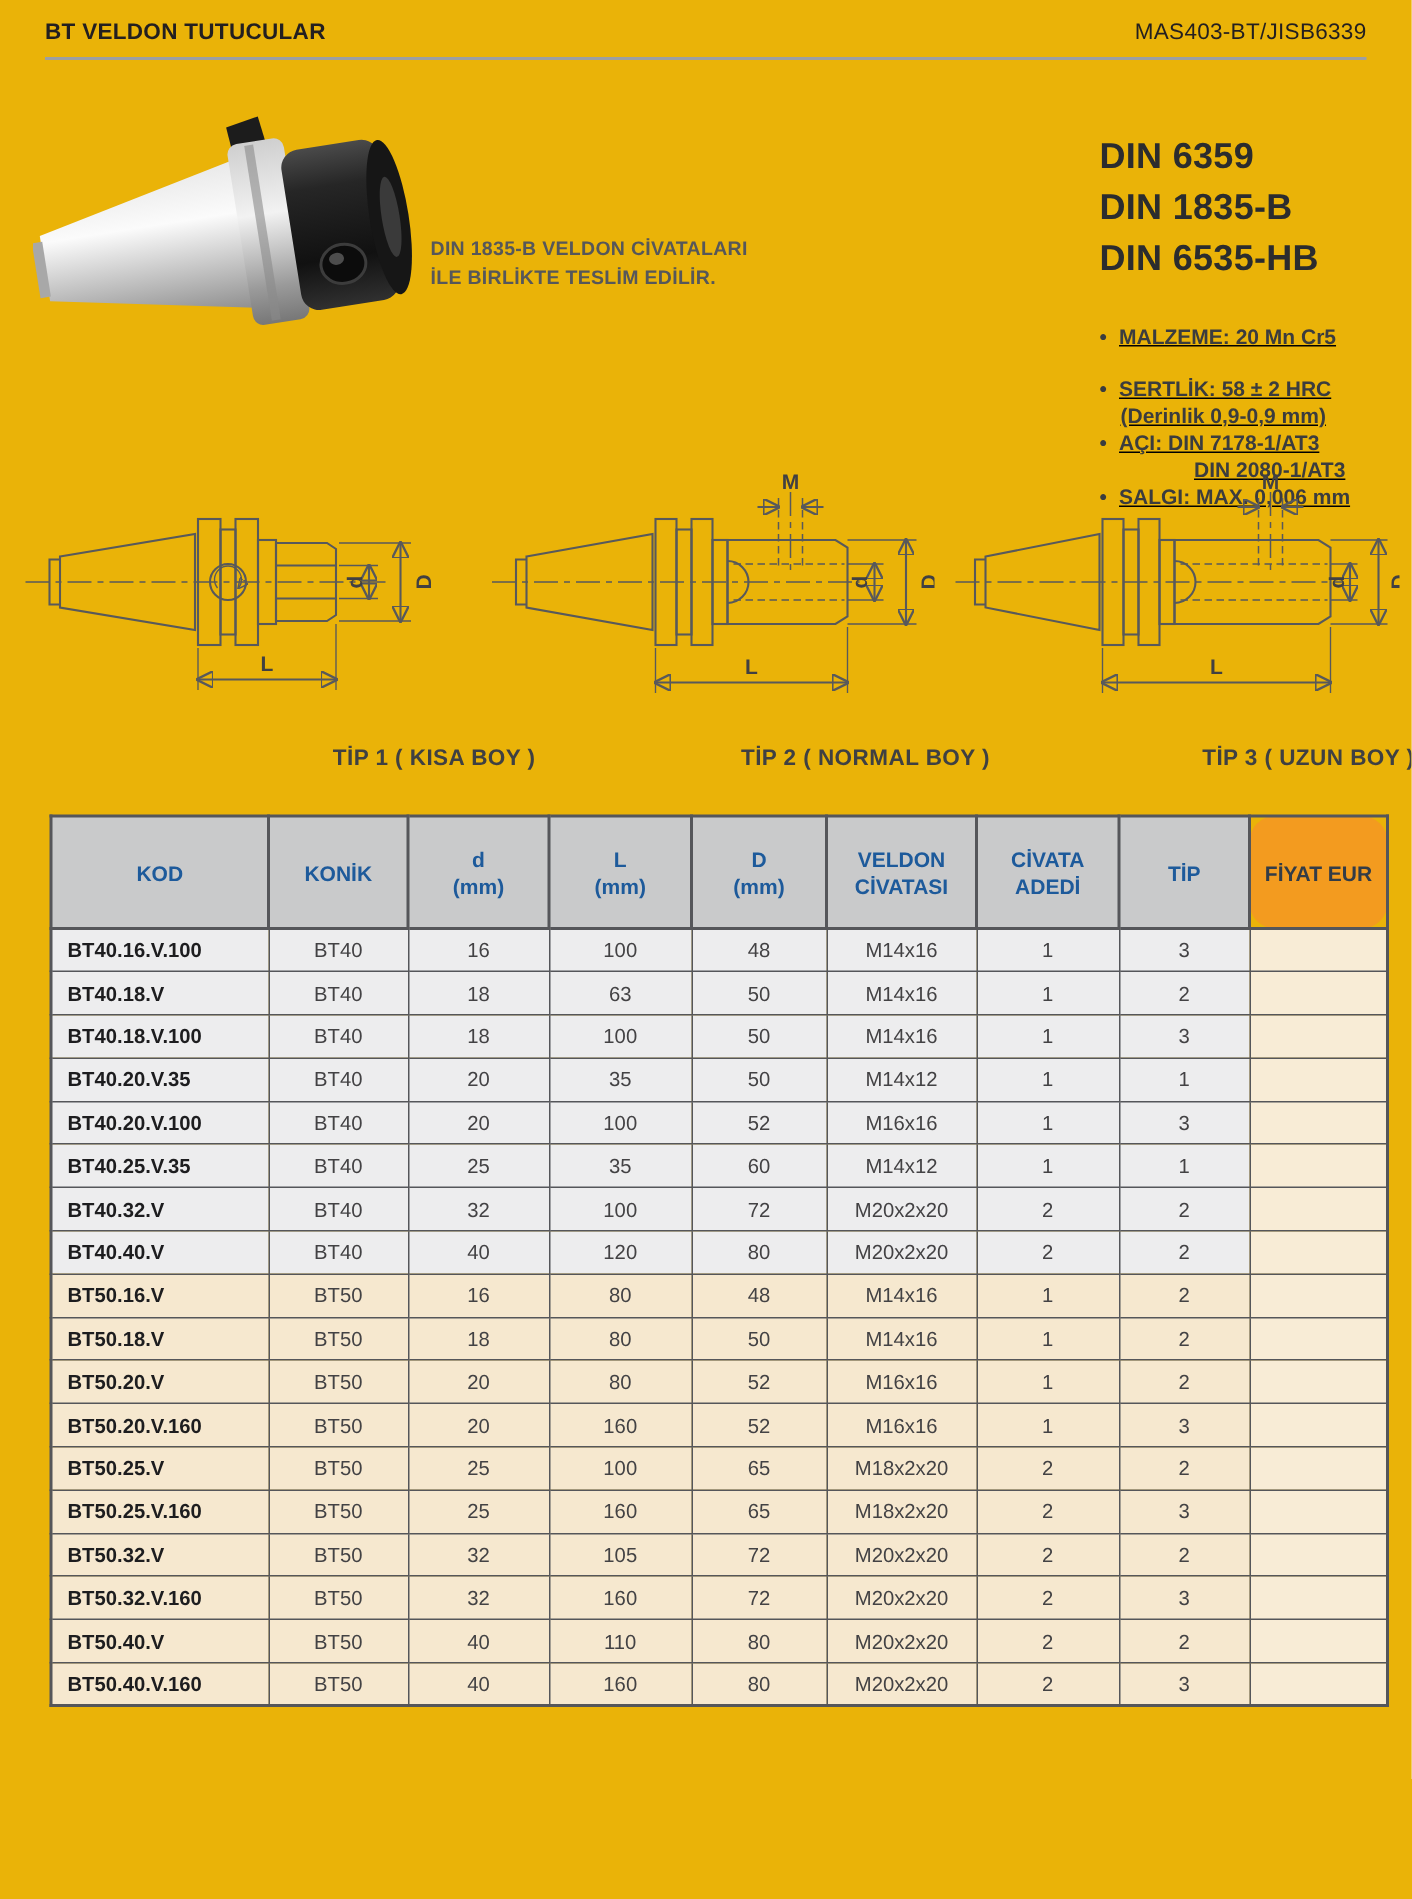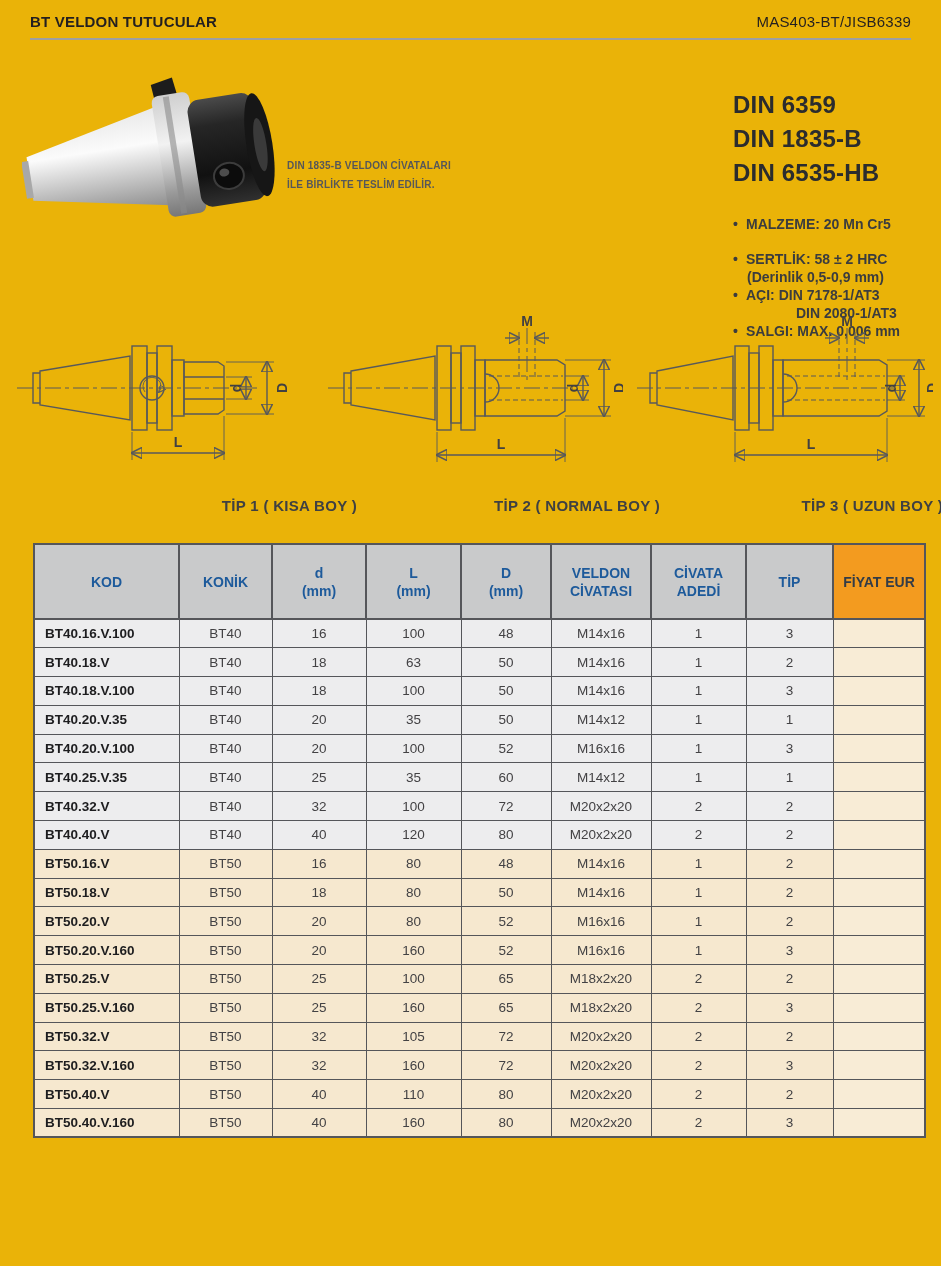--- a/index.html
+++ b/index.html
@@ -9,25 +9,25 @@
 
   
   .hdr-title { position:absolute; left:30px; top:13px; font-size:15px; font-weight:700;
                color:#231f20; letter-spacing:.2px; }
   .hdr-std   { position:absolute; right:30px; top:13px; font-size:15px; font-weight:400;
                color:#231f20; letter-spacing:.2px; }
   .rule { position:absolute; left:30px; top:38px; width:881px; height:2px; background:#9d9fa2; }
 
   
   .photo { position:absolute; left:22px; top:58px; width:256px; height:198px; }
-  .note  { position:absolute; left:287px; top:156px; font-size:10px; font-weight:700;
+  .note  { position:absolute; left:287px; top:156px; font-size:13px; font-weight:700;
            color:#56575a; line-height:19px; letter-spacing:.2px; }
   .specs { position:absolute; left:733px; top:72px; width:200px;margin-top:16px; }
   .din-list div { font-size:24px; font-weight:700; color:#2b2c2e; line-height:34px; letter-spacing:.2px; }
-  .bullets { list-style:none; margin-top:25px; }
+  .bullets { list-style:none; margin-top:25px;text-decoration:underline; }
   .bullets li { font-size:14px; font-weight:700; color:#3b3c3e; line-height:18px; position:relative;
                 padding-left:13px; }
   .bullets li::before { content:"•"; position:absolute; left:0; top:0; }
   .bullets li:nth-child(1) { margin-bottom:17px; }
   .bullets li .sub { font-weight:700; margin-left:1px; }
   .bullets li:nth-child(3) .sub { margin-left:50px; }
 
   
   .fig { position:absolute; top:300px; width:300px; height:185px; }
   .fig svg { width:100%; height:100%; }
@@ -42,21 +42,21 @@
   .dwg .thin { stroke-width:.9; }
   .dwg .cl { stroke-width:1; stroke-dasharray:16 4 4 4; }
   .dwg .dash { stroke-width:1; stroke-dasharray:5 3; }
 
   
   table.products { position:absolute; left:33px; top:543px; width:891px;
                    border-collapse:collapse; table-layout:fixed;
                    border:2px solid #55565a; }
   .products th { height:75px; background:#c9cacb; color:#1d5a9b; font-size:14px; font-weight:700;
                  border:2px solid #55565a; text-align:center; vertical-align:middle; line-height:18px; }
-  .products th.price { background:#f39b1f; color:#333c47; }
+  .products th.price { background:#f39b1f; color:#333c47;border-radius:17px; }
   .products td { height:28.8px; font-size:13.5px; color:#434244; text-align:center;
                  border:1.5px solid #55565a; vertical-align:middle; }
   .products tr.bt40 td { background:#ededee; }
   .products tr.bt40 td.price { background:#f8ecd6; }
   .products tr.bt50 td { background:#f6e8cf; }
   .products tr.bt50 td.price { background:#f8ecd6; }
   .products td.kod { text-align:left; padding-left:10px; font-weight:700; color:#1d1d1f; }
 </style>
 </head>
 <body>
@@ -110,21 +110,21 @@
   </div>
 
   <div class="specs">
     <div class="din-list">
         <div>DIN 6359</div>
         <div>DIN 1835-B</div>
         <div>DIN 6535-HB</div>
       </div>
     <ul class="bullets">
         <li><span>MALZEME: 20 Mn Cr5</span></li>
-        <li><span>SERTLİK: 58 ± 2 HRC</span><div class="sub">(Derinlik 0,5-0,9 mm)</div></li>
+        <li><span>SERTLİK: 58 ± 2 HRC</span><div class="sub">(Derinlik 0,9-0,9 mm)</div></li>
         <li><span>AÇI: DIN 7178-1/AT3</span><div class="sub">DIN 2080-1/AT3</div></li>
         <li><span>SALGI: MAX. 0,006 mm</span></li>
       </ul>
   </div>
 
   <div class="fig fig1">
     <svg class="dwg" viewBox="0 0 300 185">
       <defs>
         <marker id="ar1" viewBox="0 0 10 10" refX="9" refY="5" markerWidth="8" markerHeight="8" orient="auto-start-reverse">
             <path d="M0,0L10,5L0,10z" fill="#58595b" stroke="none"></path>

